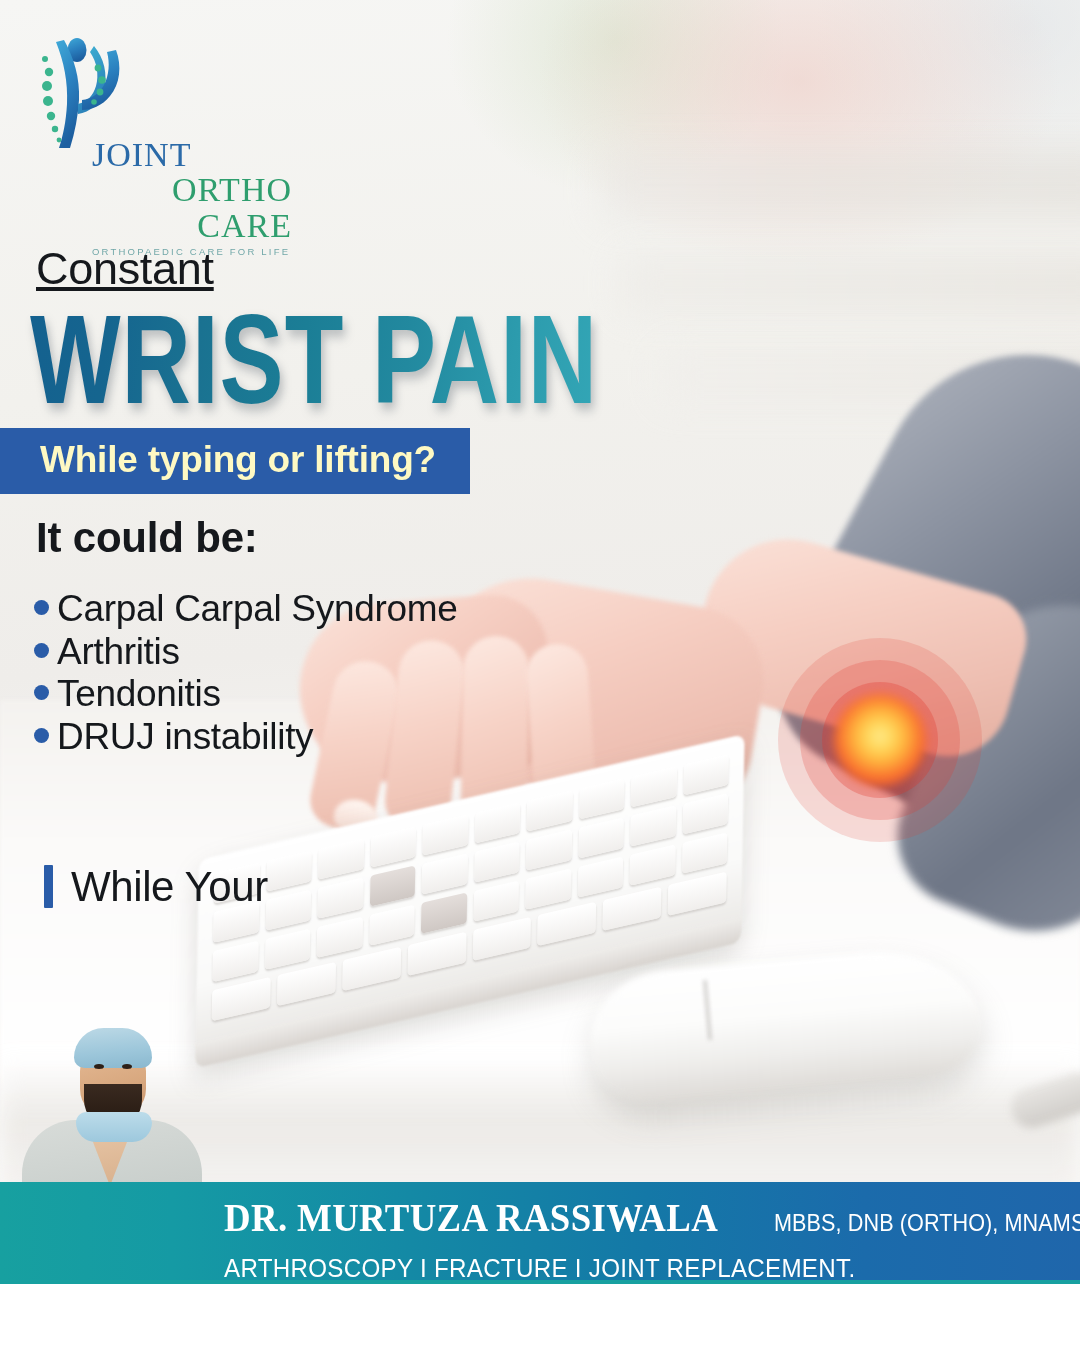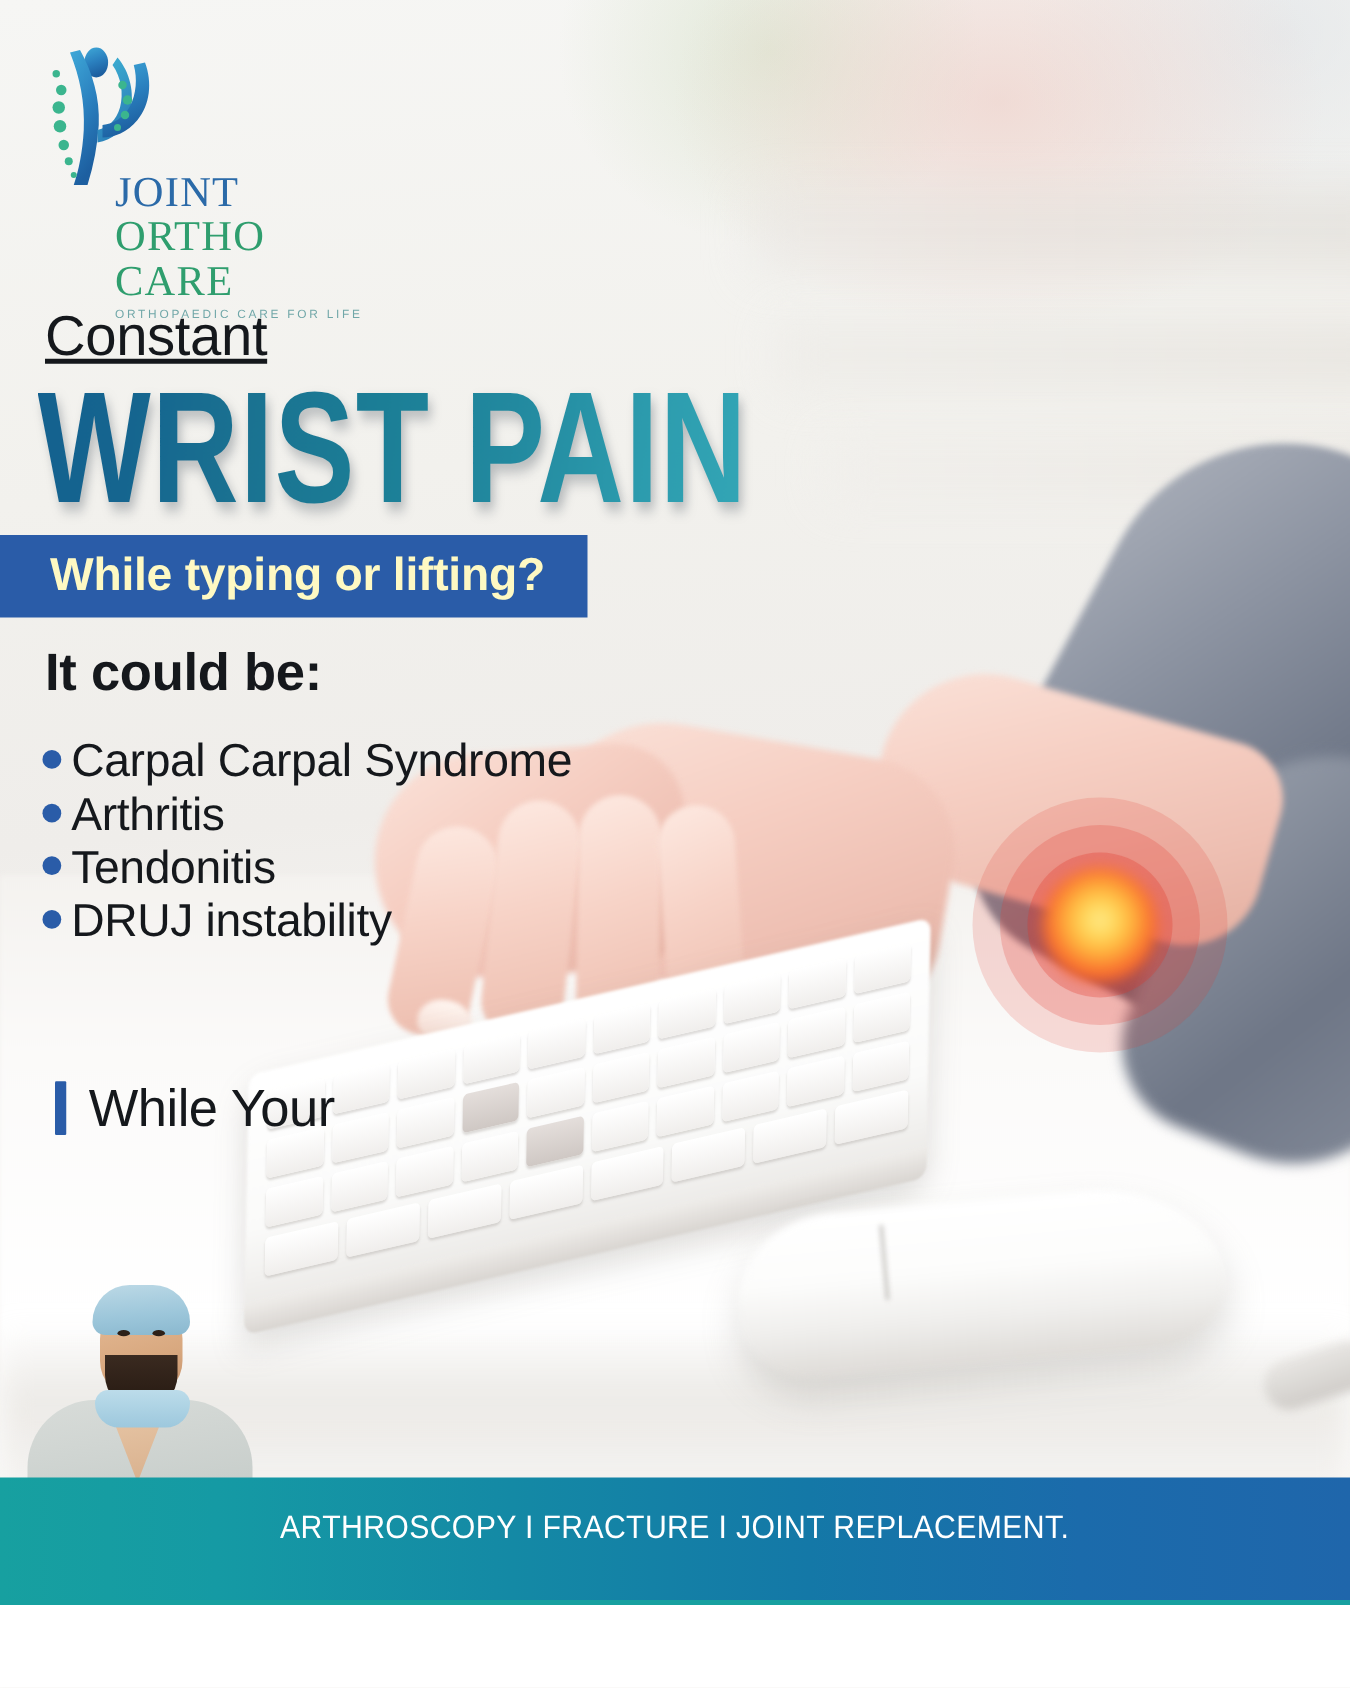--- a/index.html
+++ b/index.html
@@ -217,20 +217,21 @@
     letter-spacing: 1px;
     color: #2b6aa8;
     line-height: 1;
   }
   .logo-ortho {
     font-family: "Liberation Serif", serif;
     font-size: 34px;
     letter-spacing: 1px;
     color: #2f9e6e;
     line-height: 1.05;
+    text-align: right;
   }
   .logo-tag {
     font-family: "Liberation Sans", sans-serif;
     font-size: 9.5px;
     letter-spacing: 2.2px;
     color: #5a9a9c;
     margin-top: 3px;
     opacity: .85;
   }
 
@@ -650,20 +651,24 @@
     <div class="doc-mask"></div>
     <div class="doc-sleeve-l"></div>
     <div class="doc-sleeve-r"></div>
     <div class="doc-arms"></div>
     <div class="doc-arm-shade"></div>
     <div class="doc-hand"></div>
   </div>
 
   <div class="name-banner">
     <div class="nb-inner">
+      <div class="nb-line1">
+        <span class="nb-name">DR. MURTUZA RASSIWALA</span>
+        <span class="nb-cred">MBBS, DNB (ORTHO), MNAMS</span>
+      </div>
       <div class="nb-line2">ARTHROSCOPY I FRACTURE I JOINT REPLACEMENT.</div>
     </div>
   </div>
   <div class="nb-teal-strip"></div>
 
   <div class="contact">
     
     
   </div>
 

